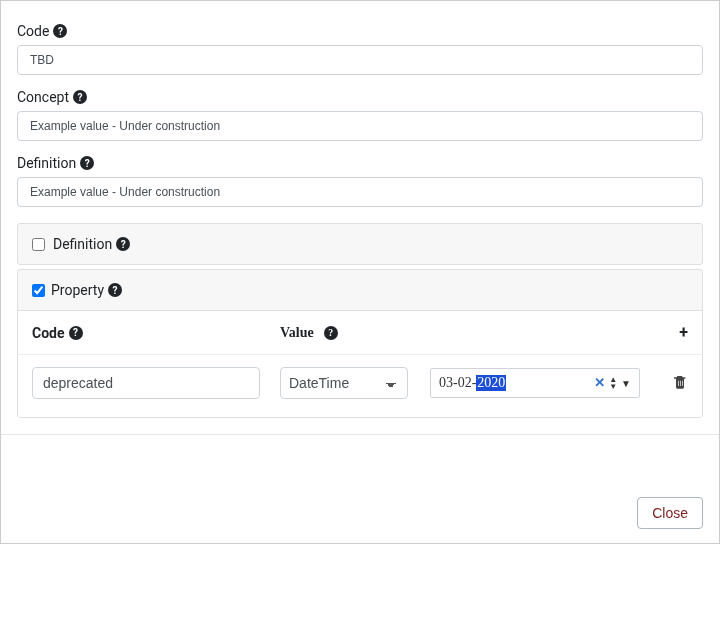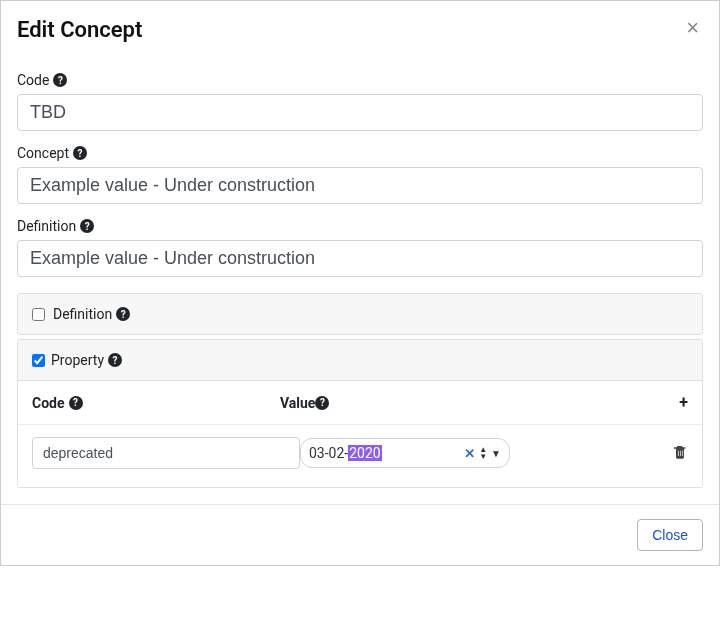--- a/index.html
+++ b/index.html
@@ -65,21 +65,21 @@
     font-size: 10px;
     font-weight: 700;
     cursor: help;
   }
   .text-input {
     width: 100%;
     margin-top: 6px;
     padding: 7px 12px;
     border: 1px solid #ced4da;
     border-radius: 4px;
-    font-size: 18px;
+    font-size: 12px;
     color: #495057;
     background: #fff;
   }
   .panel {
     margin-top: 16px;
     border: 1px solid #dfdfdf;
     border-radius: 3px;
     background: #f7f7f7;
     padding: 12px 14px;
     display: flex;
@@ -115,21 +115,21 @@
     display: flex;
     align-items: center;
     padding: 12px 14px;
     font-weight: 700;
     font-size: 14px;
     border-bottom: 1px solid #eee;
     background: #fff;
   }
   .col-code { flex: 0 0 248px; display:flex; align-items:center; gap:4px;}
   .col-type { flex: 0 0 150px; }
-  .col-value { flex: 1; display:flex; align-items:center; gap:0;}
+  .col-value { flex: 1; display:flex; align-items:center; gap:10px;font-family:Liberation Serif, serif;}
   .col-actions { flex: 0 0 30px; text-align: right; }
   .add-icon {
     font-size: 16px;
     font-weight: 700;
     cursor: pointer;
     color: #212529;
   }
   .property-row {
     display: flex;
     align-items: center;
@@ -138,21 +138,21 @@
     background: #fff;
   }
   .row-input {
     padding: 7px 10px;
     border: 1px solid #ced4da;
     border-radius: 4px;
     font-size: 14px;
     color: #495057;
     background: #fff;
   }
-  .code-input { width: 268px; }
+  .code-input { width: 228px; }
   .type-select {
     width: 128px;
     padding: 7px 8px;
     border: 1px solid #ced4da;
     border-radius: 4px;
     font-size: 14px;
     color: #495057;
     background: #fff;
     appearance: none;
     background-image: linear-gradient(45deg, transparent 50%, #555 50%), linear-gradient(135deg, #555 50%, transparent 50%);
@@ -162,34 +162,34 @@
   }
   .value-wrap {
     flex: 1;
     display: flex;
     align-items: center;
   }
   .datetime-box {
     width: 210px;
     padding: 6px 8px;
     border: 1px solid #ced4da;
-    border-radius: 12px;
+    border-radius: 2px;
     display: flex;
     align-items: center;
     justify-content: space-between;
     background: #fff;
   }
   .date-text {
     font-size: 14px;
     color: #333;
     display: inline-flex;
     align-items: baseline;
   }
   .date-sel {
-    background: #8b5cf6;
+    background: #1d4ed8;
     color: #fff;
     padding: 0 1px;
   }
   .dt-controls {
     display: inline-flex;
     align-items: center;
     gap: 4px;
     color: #555;
   }
   .dt-x { color: #2f6fd0; font-weight: 700; cursor: pointer; font-size: 13px;}
@@ -206,33 +206,30 @@
     padding: 14px 16px;
     display: flex;
     justify-content: flex-end;
   }
   .btn-close {
     padding: 7px 14px;
     border: 1px solid #adb5bd;
     border-radius: 4px;
     background: #fff;
     font-size: 14px;
-    color: #1d4ed8;
+    color: #7f1d1d;
     cursor: pointer;
+    margin-top: 48px;
   }
 </style>
 </head>
 <body>
 
 <div class="modal">
 
-  <div class="modal-header">
-    <h1 class="modal-title">Edit Concept</h1>
-    <button class="close-x">×</button>
-  </div>
 
   <div class="modal-body">
 
     <div class="field-group">
       <div class="field-label">
         <span>Code</span>
         <span class="help-icon">?</span>
       </div>
       <input class="text-input" type="text" value="TBD" style="">
     </div>
@@ -280,20 +277,25 @@
           <span class="help-icon">?</span>
         </div>
         <div class="col-actions">
           <span class="add-icon">+</span>
         </div>
       </div>
 
       <div class="property-row">
         <div class="col-code">
           <input class="row-input code-input" type="text" value="deprecated" style="">
+        </div>
+        <div class="col-type">
+          <select class="type-select">
+            <option>DateTime</option>
+          </select>
         </div>
         <div class="col-value value-wrap">
           <div class="datetime-box">
             <span class="date-text">
               <span>03-02-</span>
                 <span class="date-sel">2020</span>
             </span>
             <span class="dt-controls">
               <span class="dt-x">✕</span>
               <span class="dt-step">

